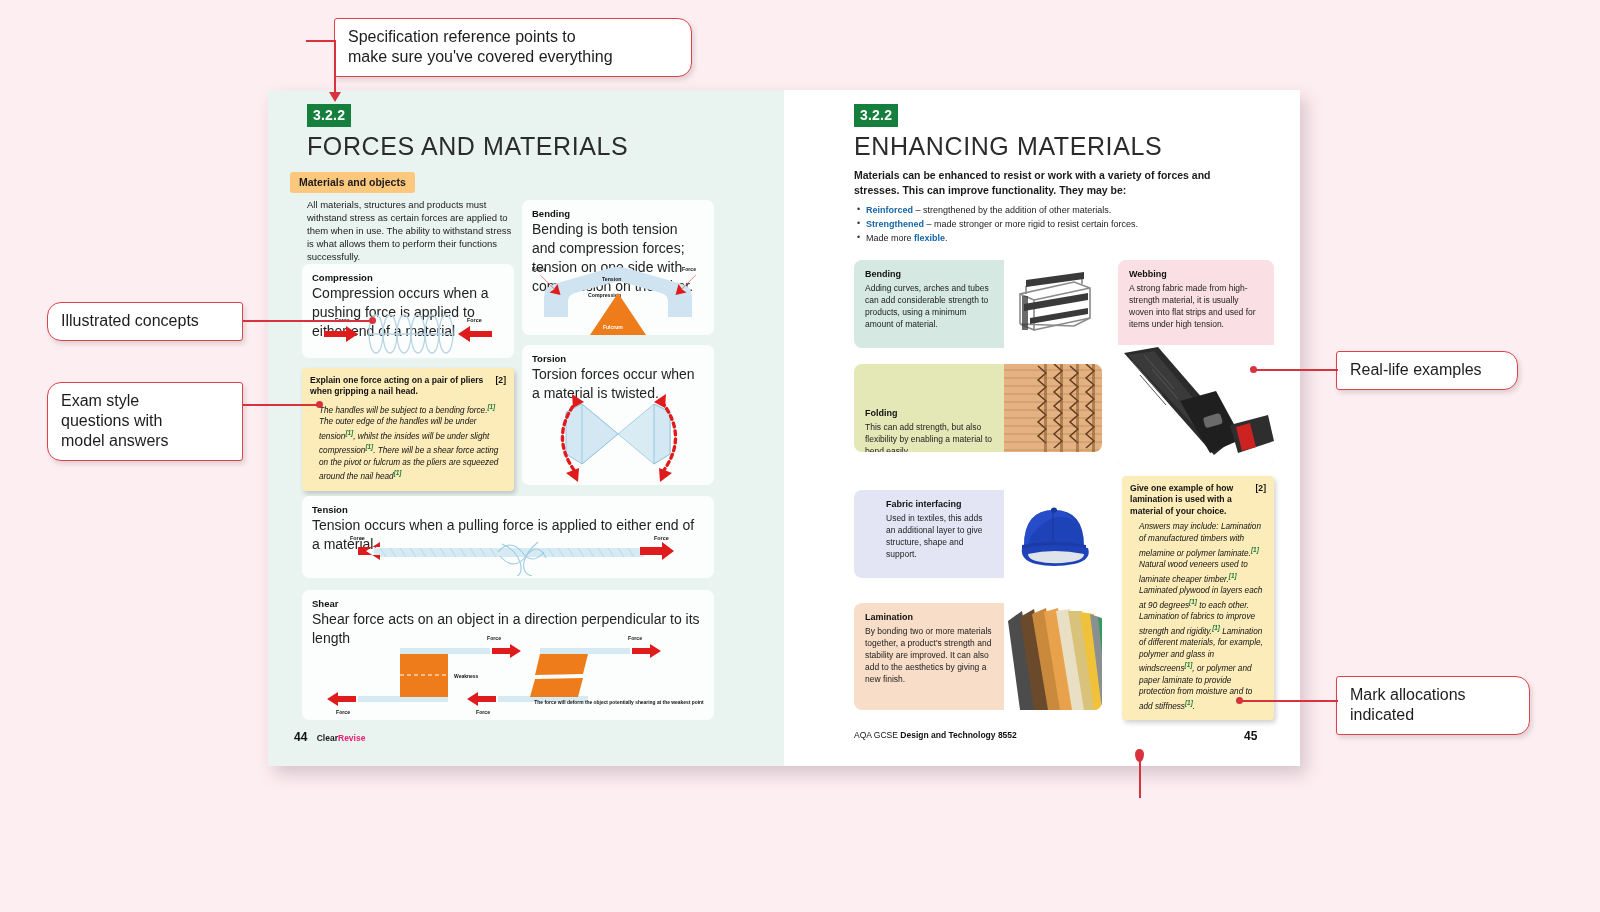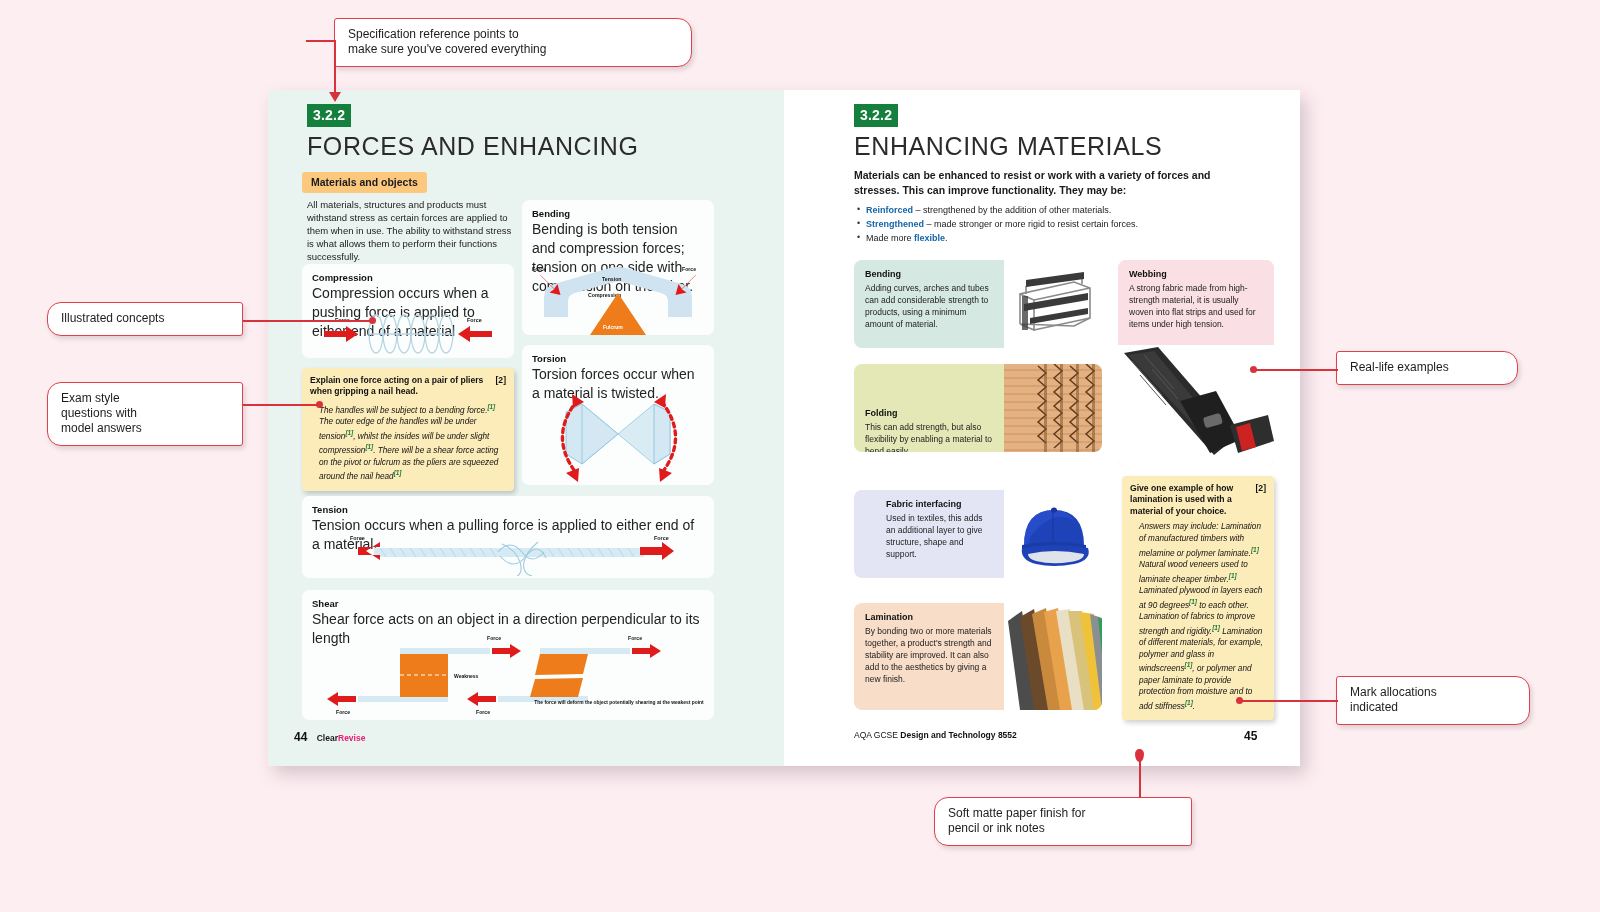--- a/index.html
+++ b/index.html
@@ -116,21 +116,21 @@
   .wcard .txt p { font-size: 8.5px; line-height: 1.42; color: #222; }
 
   
   .callout {
     position: absolute;
     background: #ffffff;
     border: 1.6px solid #e0404a;
     border-radius: 3px 14px 14px 3px;
     box-shadow: 2px 3px 5px rgba(0,0,0,.13);
     padding: 8px 12px 9px 13px;
-    font-size: 12px;
+    font-size: 16px;
     line-height: 1.25;
     color: #1d1d1d;
     font-weight: 300;
     white-space: pre-line;
   }
   .callout.flip { border-radius: 14px 3px 3px 14px; }
   .lead { position: absolute; background: #d8323c; }
   .lead.h { height: 1.6px; }
   .lead.v { width: 1.6px; }
   .dot {
@@ -150,23 +150,23 @@
 
 <div id="stage">
 
   <div class="spread">
 
     <div class="page page-left">
       <div class="page-inner">
 
         <div class="spec-tag" style="left:39px; top:14px;">3.2.2</div>
 
-        <div class="page-title" style="left:39px; top:42px;">FORCES AND ENHANCING</div>
-
-        <div class="pill" style="left:34px; top:82px;">Materials and objects</div>
+        <div class="page-title" style="left:39px; top:42px;">FORCES AND MATERIALS</div>
+
+        <div class="pill" style="left:22px; top:82px;">Materials and objects</div>
 
         <div class="body-text" style="left:39px; top:108px; width:208px;">All materials, structures and products must withstand stress as certain forces are applied to them when in use. The ability to withstand stress is what allows them to perform their functions successfully.</div>
 
         <div class="card" style="left:34px; top:174px; width:212px; height:94px;">
           <div class="card-pad">
             <div class="card-h">Compression</div>
             <div class="card-p">Compression occurs when a pushing force is applied to either end of a material</div>
           </div>
           <svg width="212" height="46" viewBox="0 0 212 46" style="position:absolute;left:0;top:46px">
             <g stroke="#b7d5e4" stroke-width="1.3" fill="none">
@@ -478,18 +478,16 @@
 
   <div class="callout" style="left:1336px; top:351px; width:182px;">Real-life examples</div>
   <div class="lead h" style="left:1254px; top:369px; width:84px;"></div>
   <div class="dot" style="left:1250px; top:366px;"></div>
 
   <div class="callout" style="left:1336px; top:676px; width:194px;">Mark allocations
 indicated</div>
   <div class="lead h" style="left:1240px; top:700px; width:98px;"></div>
   <div class="dot" style="left:1236px; top:697px;"></div>
 
-  <div class="callout flip" style="left:934px; top:797px; width:258px;">Soft matte paper finish for
-pencil or ink notes</div>
   <div class="lead v" style="left:1139px; top:758px; height:40px;"></div>
   <div class="pin" style="left:1135px; top:749px;"></div>
 
 </div>
 
 </body></html>

